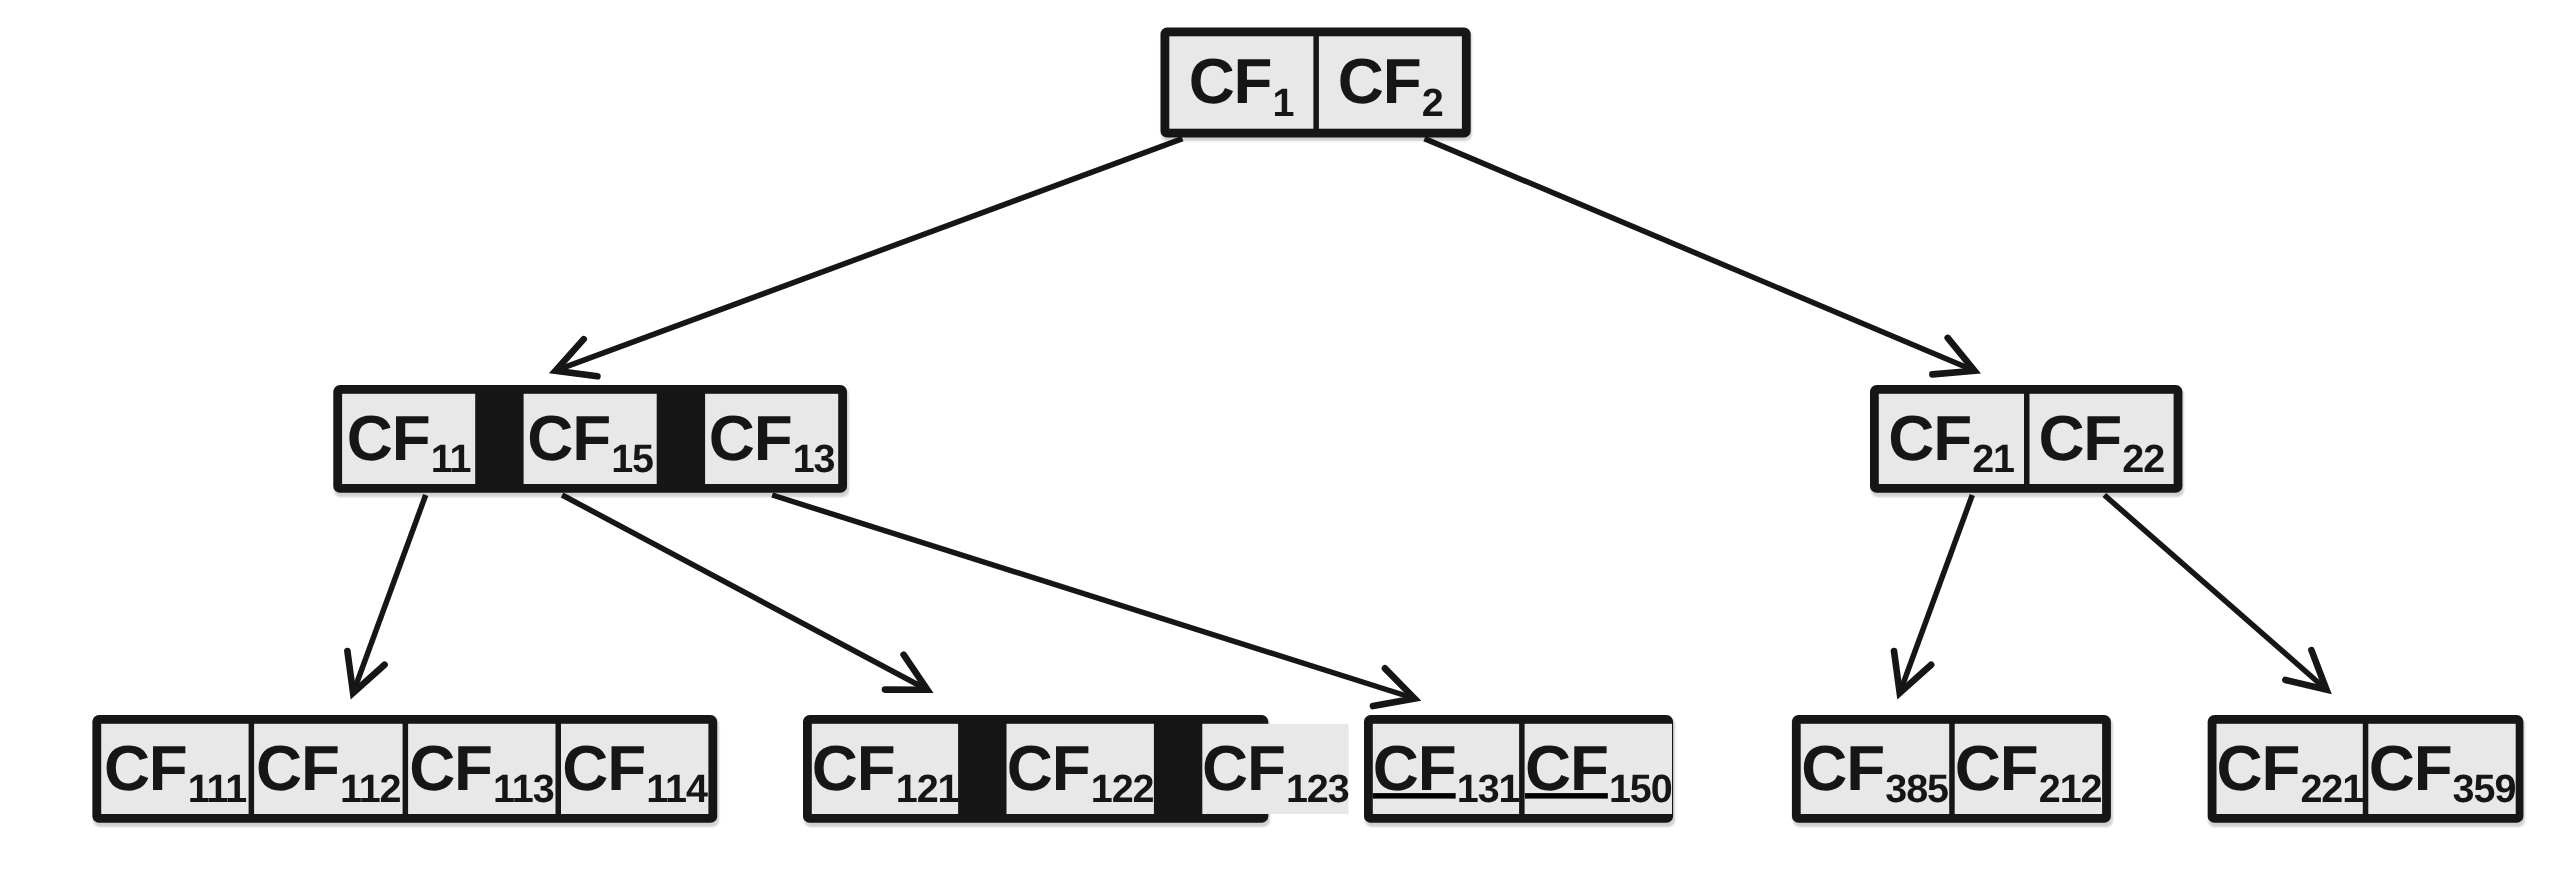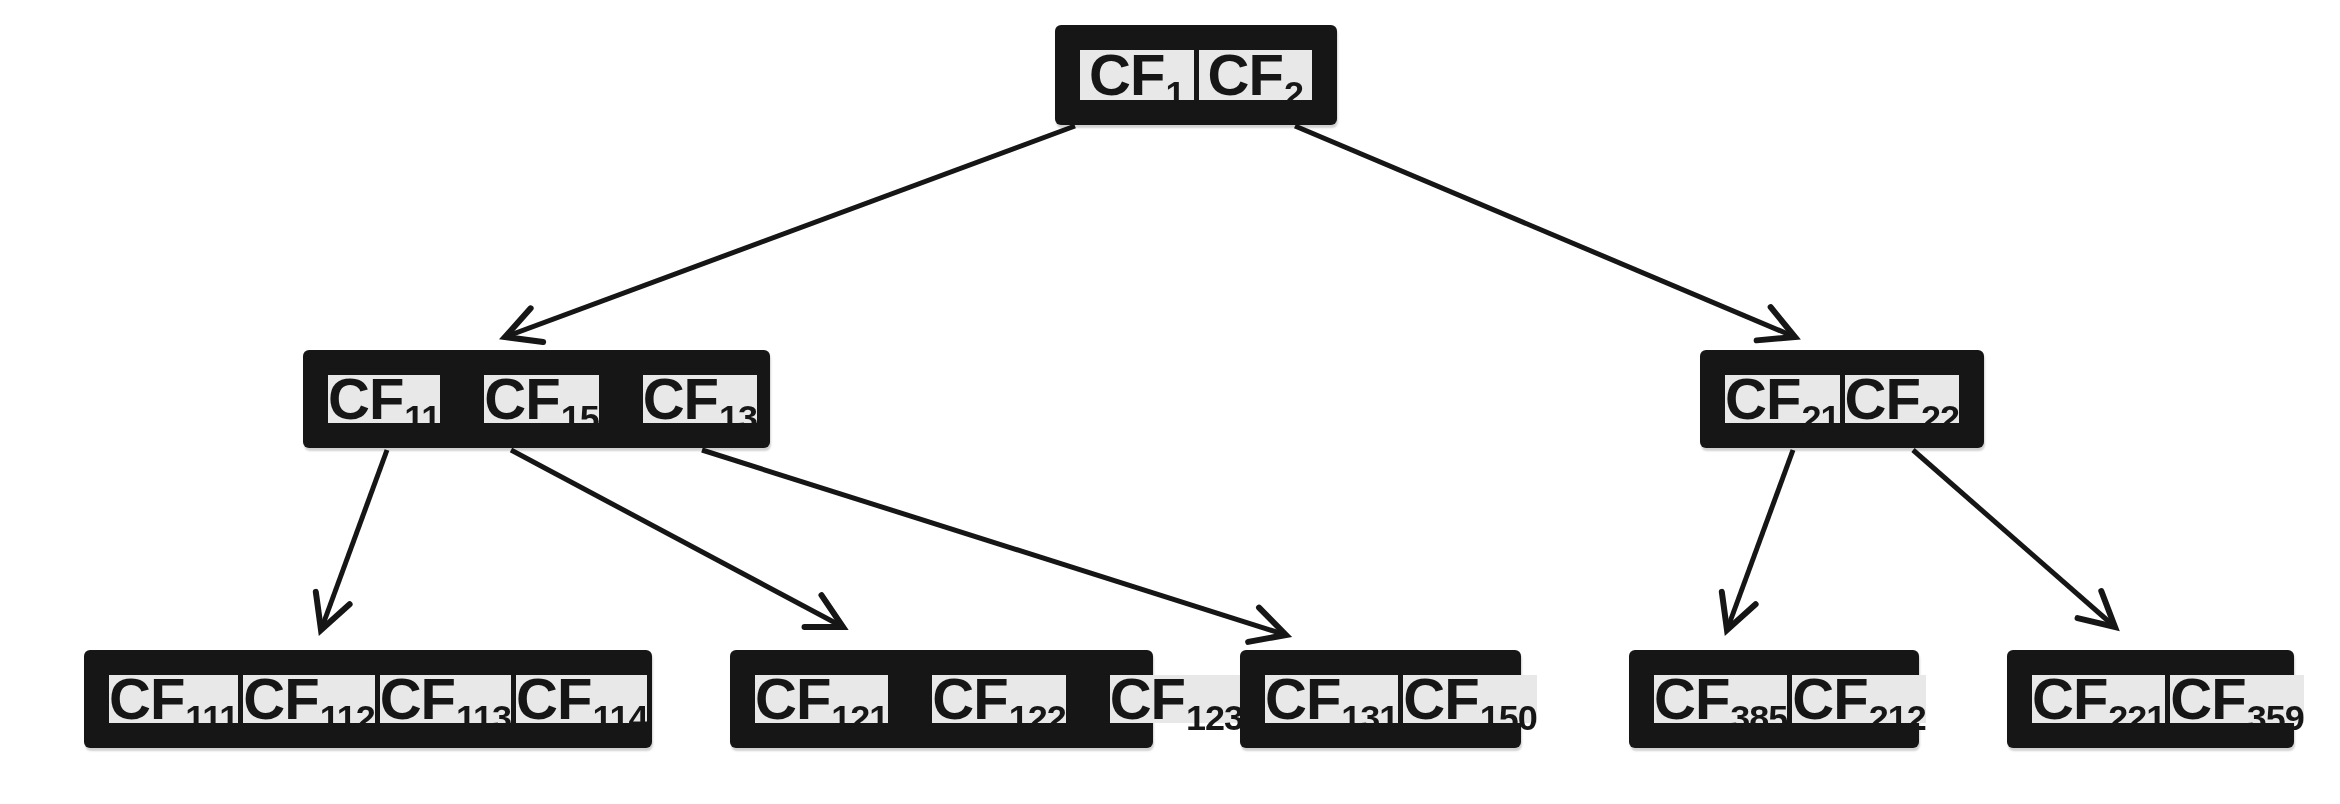--- a/index.html
+++ b/index.html
@@ -9,21 +9,21 @@
     background:#ffffff;
     font-family:"Liberation Sans","DejaVu Sans",sans-serif;
     overflow:hidden;
   }
   #edges{position:absolute;left:0;top:0;width:2340px;height:804px;}
   .node{
     position:absolute;
     box-sizing:border-box;
     background:#161616;
     border-radius:6px;
-    padding:25px;
+    padding:8px;
     display:flex;
     gap:5px;
     box-shadow:1px 3px 2px rgba(0,0,0,0.18);
   }
   .cell{
     flex:1 1 0;
     background:#e8e8e8;
     display:flex;
     align-items:center;
     justify-content:center;
@@ -42,21 +42,21 @@
     line-height:0;
     vertical-align:-0.30em;
     margin-left:1px;
   }
   
   #node-root {left:1055px;top:25px; width:282px;height:100px;}
   #node-int1 {left:303px; top:350px;width:467px;height:98px;gap:44px;}
   #node-int2 {left:1700px;top:350px;width:284px;height:98px;}
   #node-leaf11{left:84px;  top:650px;width:568px;height:98px;}
   #node-leaf12{left:730px; top:650px;width:423px;height:98px;gap:44px;}
-  #node-leaf13{left:1240px;top:650px;width:281px;height:98px;}
+  #node-leaf13{left:1240px;top:650px;width:281px;height:98px;text-decoration:underline;}
   #node-leaf21{left:1629px;top:650px;width:290px;height:98px;}
   #node-leaf22{left:2007px;top:650px;width:287px;height:98px;}
 </style>
 </head>
 <body>
 
 <div id="canvas">
 
   <svg id="edges" viewBox="0 0 2340 804" xmlns="http://www.w3.org/2000/svg">
     <defs>

